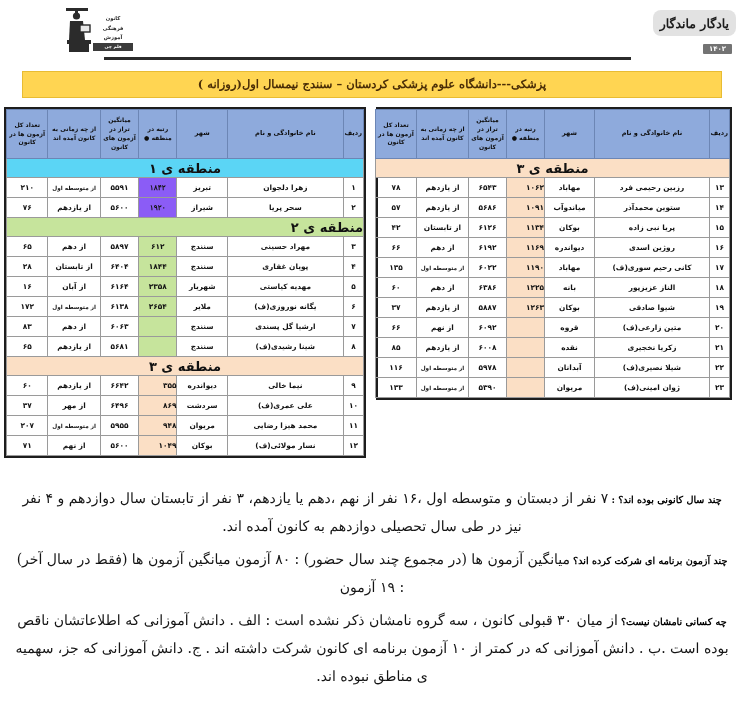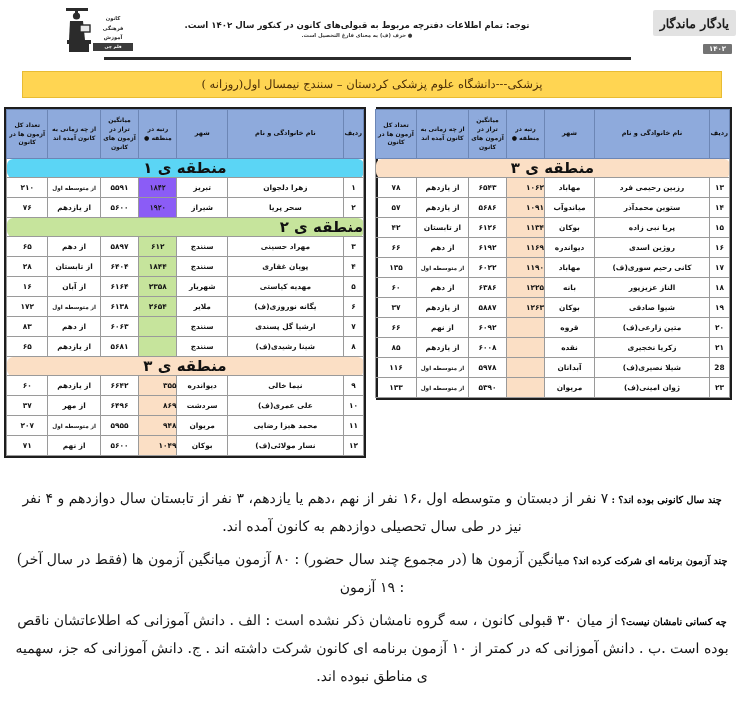--- a/index.html
+++ b/index.html
@@ -84,21 +84,21 @@
     position: absolute;
     right: 8px;
     top: 10px;
     width: 110px;
     height: 46px;
   }
   .brand-right .yadegar-badge {
     background: #e2e2e2;
     display: inline-block;
     padding: 3px 7px 4px 7px;
-    border-radius: 2px;
+    border-radius: 8px;
   }
   .brand-right .yadegar-text {
     font-size: 12.5px;
     font-weight: bold;
     color: #1c1c1c;
     font-family: "DejaVu Serif", "Liberation Serif", serif;
     white-space: nowrap;
   }
   .brand-right .yadegar-year {
     display: inline-block;
@@ -123,21 +123,21 @@
 
   
   .title-banner {
     margin: 5px 22px 0 22px;
     background: #FFD552;
     border: 1px solid #e8bc33;
     height: 25px;
     line-height: 25px;
     text-align: center;
     font-size: 11.5px;
-    font-weight: normal;
+    font-weight: bold;
     color: #4a2d06;
     font-family: "DejaVu Serif", "Liberation Serif", serif;
   }
 
   
   .tables-wrap {
     display: flex;
     flex-direction: row;
     justify-content: space-between;
     margin: 9px 12px 0 12px;
@@ -176,25 +176,24 @@
     vertical-align: middle;
     color: #0e0e0e;
     border: 1px solid #6c86b5;
   }
   table.grid thead th.h-small {
     font-size: 6.1px;
   }
   
   tr.region-band td {
     height: 18px;
-    font-size: 15px;
+    font-size: 13px;
     font-weight: bold;
     color: #111;
     letter-spacing: .3px;
-    border-radius: 6px;
   }
   tr.region-band.r1 td { background: #5BD5F5; }
   tr.region-band.r2 td { background: #C6E49C; text-align: right; }
   tr.region-band.r3 td { background: #FBDFC5; }
 
   td.c-rank.r1 { background: #8b5cf6; font-family: Liberation Serif, serif; }
   td.c-rank.r2 { background: #C6E49C; }
   td.c-rank.r3 { background: #FBDFC5; text-align: right; }
 
   td.c-name {
@@ -253,24 +252,20 @@
       </svg>
       <div class="kanoon-words">
         <span>کانون</span>
         <span>فرهنگی</span>
         <span>آموزش</span>
         <span>قلم چی</span>
       </div>
     </div>
   </div>
 
-  <div class="header-note">
-    <div class="note-main">توجه: تمام اطلاعات دفترچه مربوط به قبولی‌های کانون در کنکور سال ۱۴۰۲ است.</div>
-    <div class="note-sub">● حرف (ف) به معنای فارغ التحصیل است.</div>
-  </div>
 
   <div class="brand-right">
     <div class="yadegar-badge">
       <span class="yadegar-text">یادگار ماندگار</span>
     </div>
     <div>
       <span class="yadegar-year">۱۴۰۲</span>
     </div>
   </div>
 
@@ -382,21 +377,21 @@
           <tr>
             <td class="c-idx">۲۱</td>
             <td class="c-name">زکریا نخجیری</td>
             <td class="c-city">نقده</td>
             <td class="c-rank r3"></td>
             <td class="c-avg">۶۰۰۸</td>
             <td class="c-when">از یازدهم</td>
             <td class="c-count">۸۵</td>
           </tr>
           <tr>
-            <td class="c-idx">28</td>
+            <td class="c-idx">۲۲</td>
             <td class="c-name">شیلا نصیری(ف)</td>
             <td class="c-city">آبدانان</td>
             <td class="c-rank r3"></td>
             <td class="c-avg">۵۹۷۸</td>
             <td class="c-when tiny">از متوسطه اول</td>
             <td class="c-count">۱۱۶</td>
           </tr>
           <tr>
             <td class="c-idx">۲۳</td>
             <td class="c-name">ژوان امینی(ف)</td>

